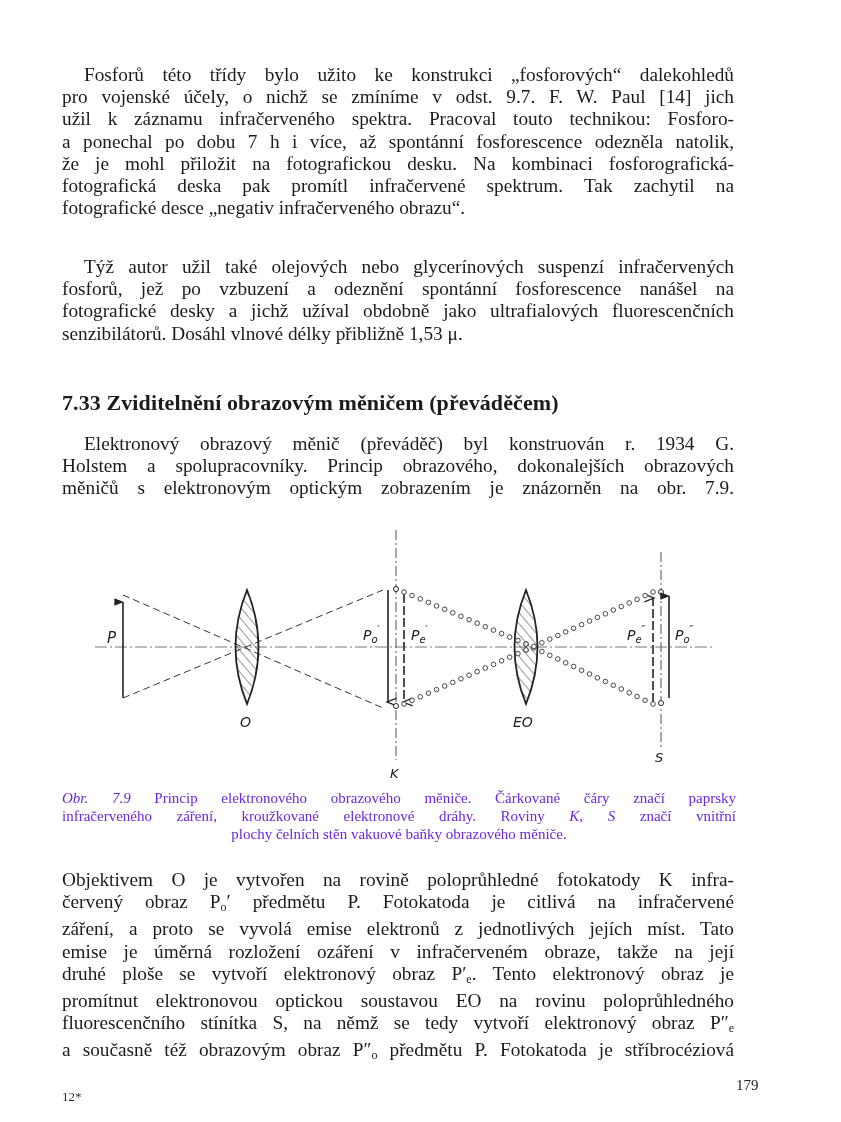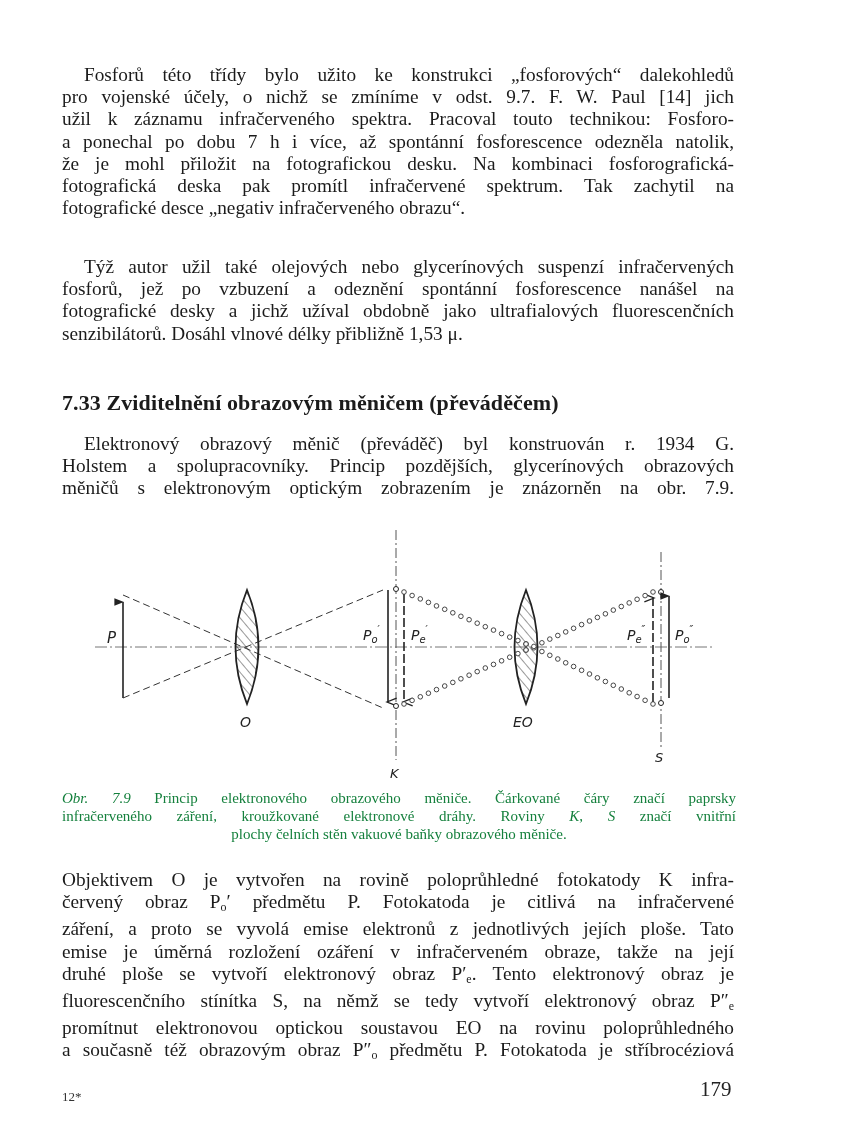--- a/index.html
+++ b/index.html
@@ -24,33 +24,33 @@
       position: absolute; left: 62px; top: 390px;
       font-family: "Liberation Serif", serif;
       font-weight: bold; font-size: 22px; letter-spacing: 0.1px;
     }
     #p3 { top: 433px; }
     #p4 { top: 869px; }
     .figure { position: absolute; left: 95px; top: 522px; width: 620px; height: 262px; }
     .caption {
       position: absolute; left: 62px; top: 789px; width: 674px;
       font-family: "Liberation Serif", serif;
-      font-size: 15px; line-height: 18px; color: #15803d;
+      font-size: 15px; line-height: 18px; color: #6d28d9;
     }
     .caption .line { display: block; text-align: justify; text-align-last: justify; white-space: nowrap; }
     .caption .line.center { text-align: left; text-align-last: center; }
     .caption .fig-no { font-style: italic; }
     .caption em { font-style: italic; }
     .footer-left {
       position: absolute; left: 62px; top: 1089px;
       font-family: "Liberation Serif", serif; font-size: 13px; color: #333;
     }
     .footer-right {
-      position: absolute; left: 700px; top: 1077px;
-      font-family: "Liberation Serif", serif; font-size: 21px; color: #222;
+      position: absolute; left: 736px; top: 1077px;
+      font-family: "Liberation Serif", serif; font-size: 15px; color: #222;
     }
     sub { font-size: 0.62em; vertical-align: -0.25em; }
     svg text { font-family: "DejaVu Sans", sans-serif; font-style: italic; fill: #222; }
   </style>
 </head>
 <body>
 
 <div class="page">
 
   <p class="para" id="p1">
@@ -67,21 +67,21 @@
     <span class="line indent">Týž autor užil také olejových nebo glycerínových suspenzí infračervených</span>
     <span class="line">fosforů, jež po vzbuzení a odeznění spontánní fosforescence nanášel na</span>
     <span class="line">fotografické desky a jichž užíval obdobně jako ultrafialových fluorescenčních</span>
     <span class="line last">senzibilátorů. Dosáhl vlnové délky přibližně 1,53 μ.</span>
   </p>
 
   <div class="heading">7.33 Zviditelnění obrazovým měničem (převáděčem)</div>
 
   <p class="para" id="p3">
     <span class="line indent">Elektronový obrazový měnič (převáděč) byl konstruován r. 1934 G.</span>
-    <span class="line">Holstem a spolupracovníky. Princip pozdějších, glycerínových obrazových</span>
+    <span class="line">Holstem a spolupracovníky. Princip obrazového, dokonalejších obrazových</span>
     <span class="line">měničů s elektronovým optickým zobrazením je znázorněn na obr. 7.9.</span>
   </p>
 
   <div class="figure">
     <svg width="620" height="262" viewBox="0 0 620 262">
       <defs>
         <pattern id="hatch" patternUnits="userSpaceOnUse" width="7" height="7" patternTransform="rotate(-40)">
           <line x1="0" y1="0" x2="0" y2="7" stroke="#333" stroke-width="1"></line>
         </pattern>
         <marker id="arrowDown" viewBox="0 0 10 10" refX="5" refY="9" markerWidth="6" markerHeight="9" orient="auto">
@@ -202,23 +202,23 @@
 
   <div class="caption">
     <span class="line"><span class="fig-no">Obr. 7.9</span><span> Princip elektronového obrazového měniče. Čárkované čáry značí paprsky</span></span>
     <span class="line"><span>infračerveného záření, kroužkované elektronové dráhy. Roviny </span><em>K</em><span>, </span><em>S</em><span> značí vnitřní</span></span>
     <span class="line center">plochy čelních stěn vakuové baňky obrazového měniče.</span>
   </div>
 
   <p class="para" id="p4">
     <span class="line">Objektivem O je vytvořen na rovině poloprůhledné fotokatody K infra-</span>
     <span class="line"><span>červený obraz P</span><sub>o</sub><span>′</span><span> předmětu P. Fotokatoda je citlivá na infračervené</span></span>
-    <span class="line">záření, a proto se vyvolá emise elektronů z jednotlivých jejích ploše. Tato</span>
+    <span class="line">záření, a proto se vyvolá emise elektronů z jednotlivých jejích míst. Tato</span>
     <span class="line">emise je úměrná rozložení ozáření v infračerveném obraze, takže na její</span>
     <span class="line"><span>druhé ploše se vytvoří elektronový obraz P</span><span>′</span><sub>e</sub><span>. Tento elektronový obraz je</span></span>
+    <span class="line">promítnut elektronovou optickou soustavou EO na rovinu poloprůhledného</span>
     <span class="line"><span>fluorescenčního stínítka S, na němž se tedy vytvoří elektronový obraz P</span><span>″</span><sub>e</sub></span>
-    <span class="line">promítnut elektronovou optickou soustavou EO na rovinu poloprůhledného</span>
     <span class="line"><span>a současně též obrazovým obraz P</span><span>″</span><sub>o</sub><span> předmětu P. Fotokatoda je stříbrocéziová</span></span>
   </p>
 
   <div class="footer-left">12*</div>
   <div class="footer-right">179</div>
 </div>
 
 </body></html>

